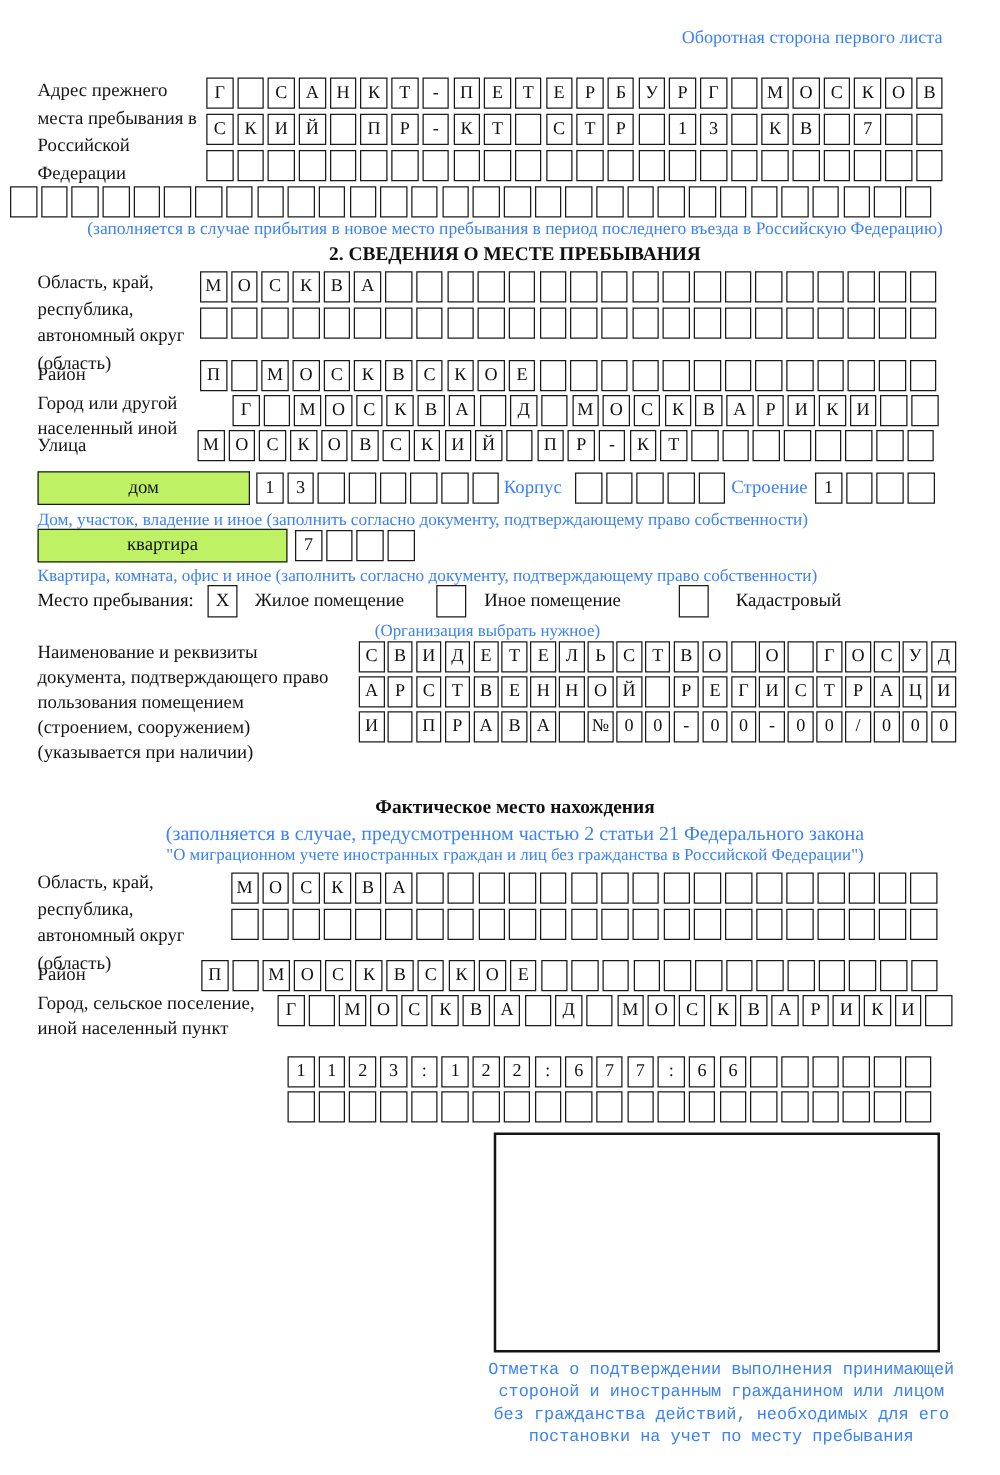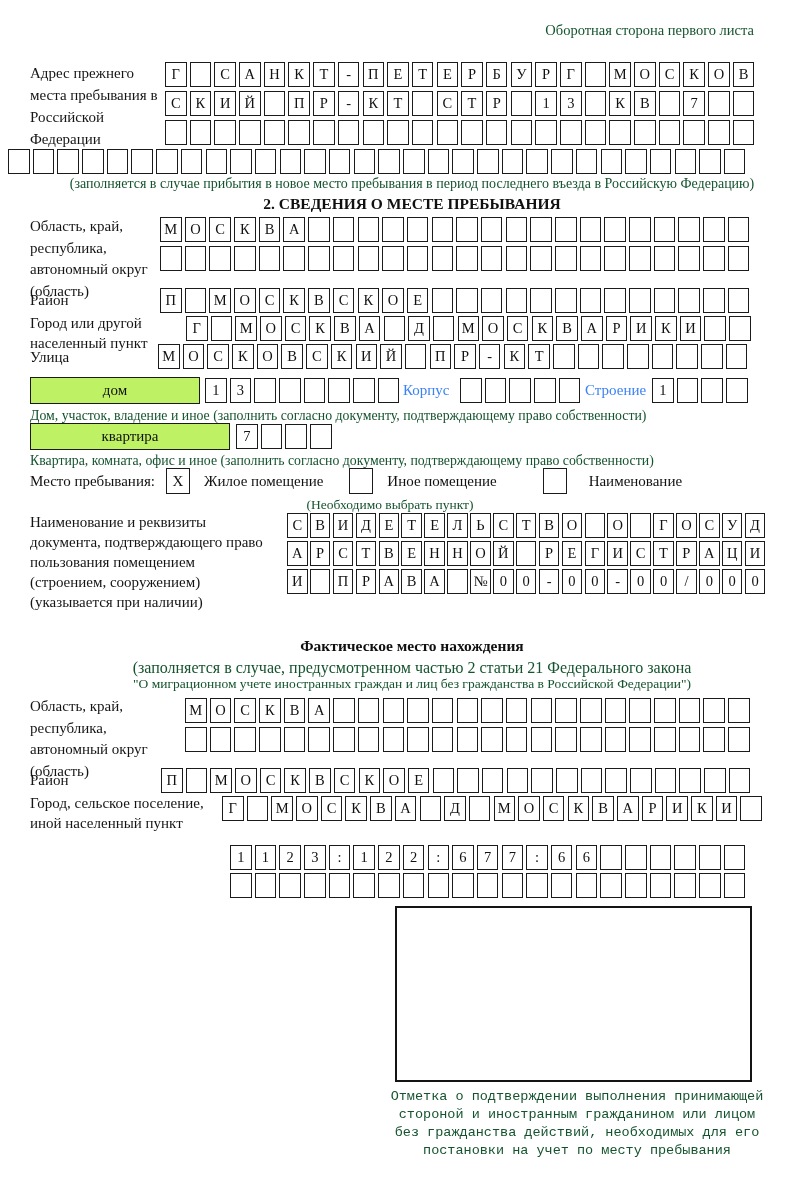--- a/index.html
+++ b/index.html
@@ -1,21 +1,21 @@
 <!DOCTYPE html>
 <html><head>
 <meta charset="utf-8">
 <style>
   html,body{margin:0;padding:0;background:#ffffff;}
   .page{
     position:relative;width:800px;height:1180px;background:#fff;
     font-family:"Liberation Serif","DejaVu Serif",serif;color:#111;overflow:hidden;
   }
   .lbl{position:absolute;font-size:15px;line-height:20px;color:#151515;}
-  .note{position:absolute;font-size:13.5px;color:#14532d;}
+  .note{position:absolute;font-size:13.5px;color:#3b82f6;}
   .center{left:0;width:800px;text-align:center;padding-left:12px;}
   .title{position:absolute;font-weight:bold;font-size:15.5px;color:#101010;}
   .strip{position:absolute;display:flex;gap:3.2px;}
   .strip-sm{gap:2.4px;}
   .cbox{
     box-sizing:border-box;width:21.5px;min-width:21.5px;height:25px;
     border:1.7px solid #1b1b1b;display:flex;align-items:center;justify-content:center;
     font-size:14.5px;line-height:1;background:#fff;
   }
   .strip-sm .cbox{width:20.5px;min-width:20.5px;}
@@ -233,21 +233,21 @@
       <span class="cbox"></span>
       <span class="cbox"></span>
       <span class="cbox"></span>
       <span class="cbox"></span>
       <span class="cbox"></span>
       <span class="cbox"></span>
       <span class="cbox"></span>
       <span class="cbox"></span>
     </div>
 
-  <div class="lbl" style="left:30px;top:313px;width:145px;">Город или другой населенный пункт</div>
+  <div class="lbl" style="left:30px;top:313px;width:145px;">Город или другой населенный иной</div>
   <div class="strip" style="left:186px;top:316px;">
       <span class="cbox">Г</span>
       <span class="cbox"></span>
       <span class="cbox">М</span>
       <span class="cbox">О</span>
       <span class="cbox">С</span>
       <span class="cbox">К</span>
       <span class="cbox">В</span>
       <span class="cbox">А</span>
       <span class="cbox"></span>
@@ -338,23 +338,23 @@
 
   <div class="note" style="left:30px;top:453px;font-size:13.8px;">Квартира, комната, офис и иное (заполнить согласно документу, подтверждающему право собственности)</div>
 
   <div class="stay-row" style="left:30px;top:468px;">
     <span>Место пребывания:</span>
     <span class="ckbox ck-g1">X</span>
     <span>Жилое помещение</span>
     <span class="ckbox ck-g2"></span>
     <span>Иное помещение</span>
     <span class="ckbox ck-g3"></span>
-    <span>Наименование</span>
+    <span>Кадастровый</span>
   </div>
-  <div class="note" style="left:190px;top:497px;width:400px;text-align:center;">(Необходимо выбрать пункт)</div>
+  <div class="note" style="left:190px;top:497px;width:400px;text-align:center;">(Организация выбрать нужное)</div>
 
   <div class="lbl" style="left:30px;top:512px;width:240px;line-height:20px;">Наименование и реквизиты документа, подтверждающего право пользования помещением (строением, сооружением) (указывается при наличии)</div>
   <div class="strip strip-sm" style="left:287px;top:513px;">
       <span class="cbox">С</span>
       <span class="cbox">В</span>
       <span class="cbox">И</span>
       <span class="cbox">Д</span>
       <span class="cbox">Е</span>
       <span class="cbox">Т</span>
       <span class="cbox">Е</span>

